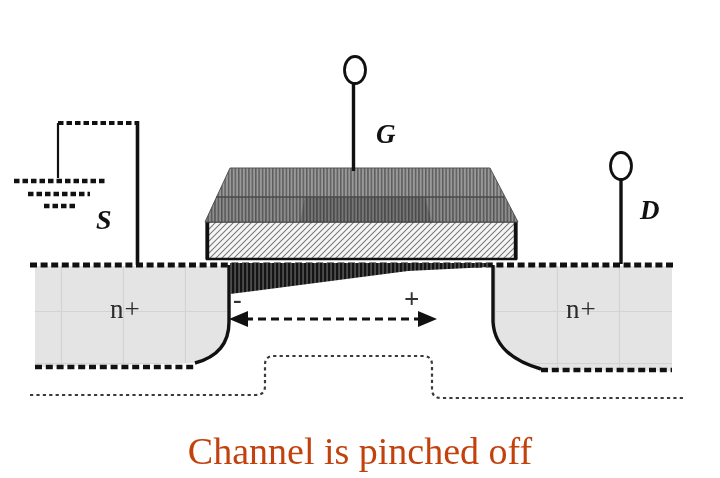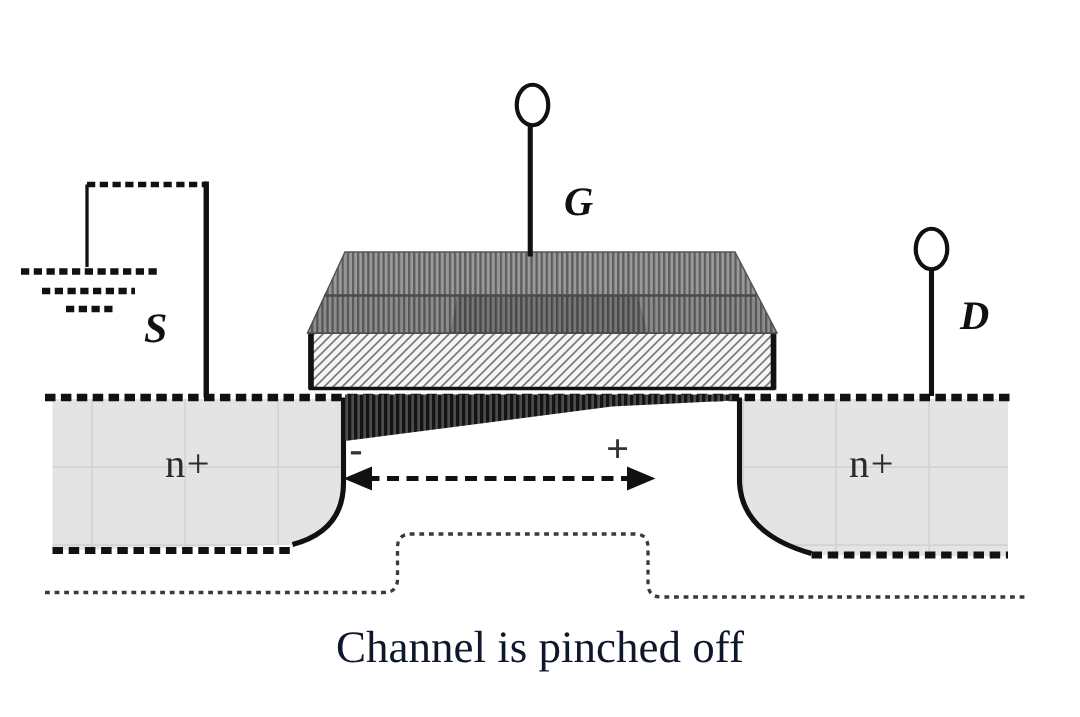--- a/index.html
+++ b/index.html
@@ -6,22 +6,22 @@
   .stage{
     position:relative;width:720px;height:478px;background:#ffffff;
     font-family:"Liberation Serif","DejaVu Serif",serif;overflow:hidden;
   }
   .stage svg{position:absolute;left:0;top:0;}
   .lbl{position:absolute;color:#111;line-height:1;white-space:nowrap;}
   .terminal-lbl{font-style:italic;font-weight:bold;font-size:28px;}
   .region-lbl{font-size:27px;color:#2b2b2b;letter-spacing:1px;}
   .polarity{font-weight:bold;color:#333;}
   .caption{
-    position:absolute;left:0;top:415px;width:100%;text-align:center;
-    font-size:30px;color:#0f172a;
+    position:absolute;left:0;top:429px;width:100%;text-align:center;
+    font-size:38px;color:#c2410c;
   }
 </style>
 </head>
 <body>
 
 <div class="stage">
 
   <svg width="720" height="478" viewBox="0 0 720 478">
     <defs>
       <pattern id="gateStripes" width="3.4" height="8" patternUnits="userSpaceOnUse">

